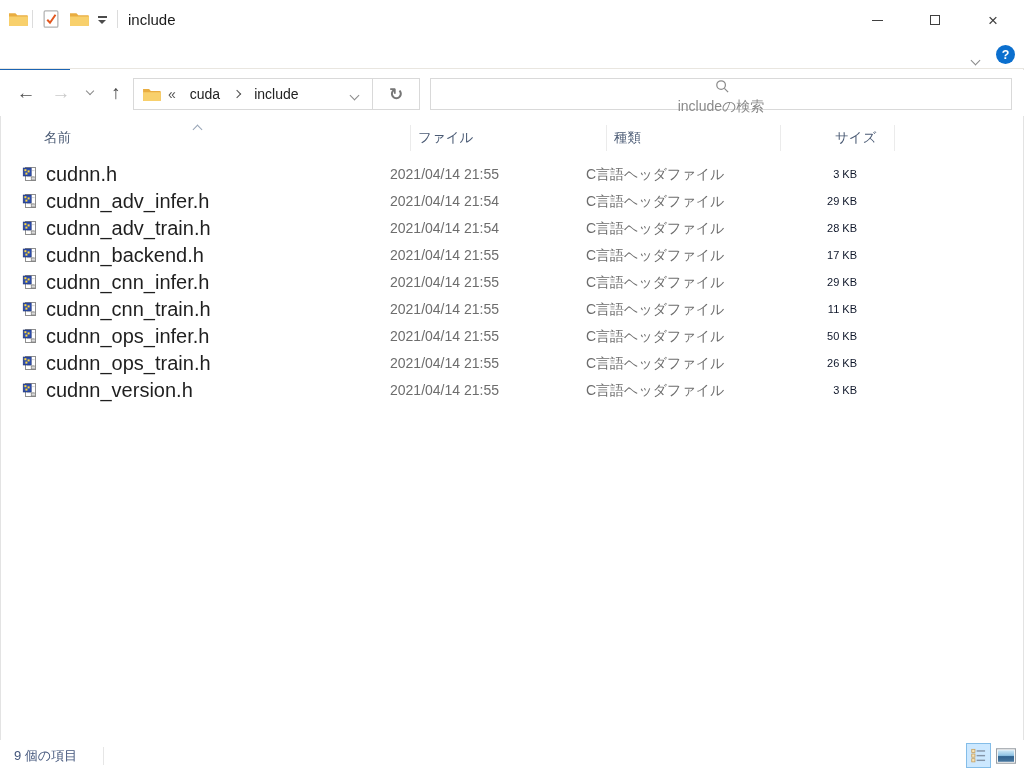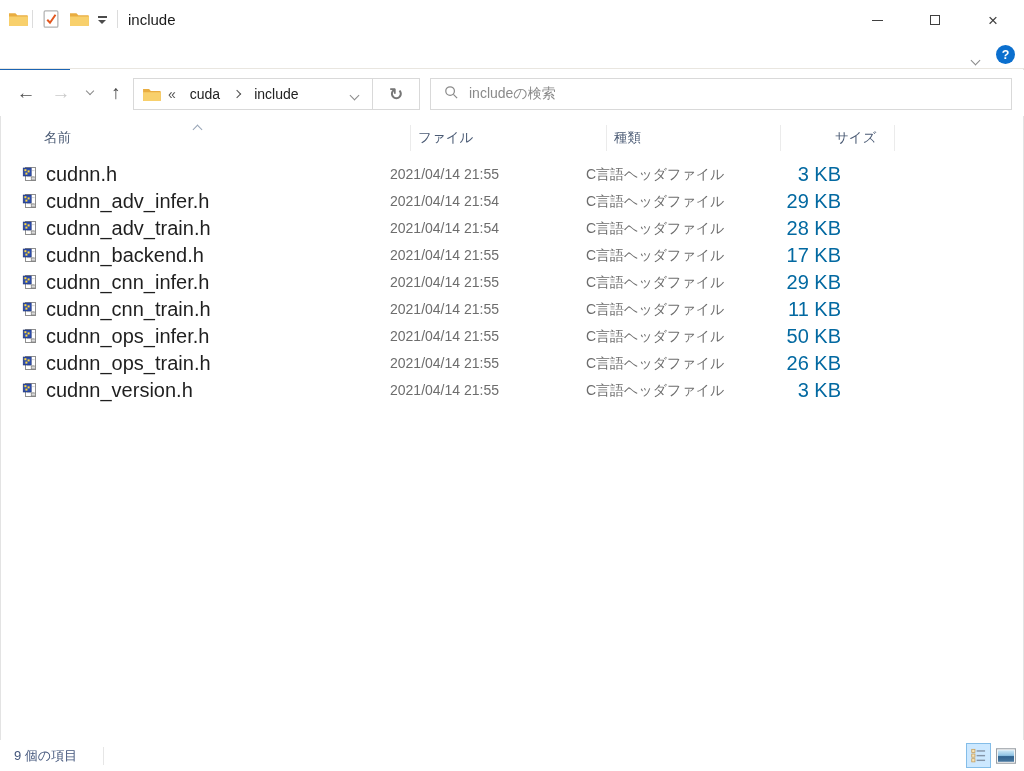--- a/index.html
+++ b/index.html
@@ -42,36 +42,36 @@
   .toolbar { position:absolute; top:70px; left:0; width:1024px; height:46px; background:#fff; }
   .nav-glyph { position:absolute; top:0; height:46px; display:flex; align-items:center; justify-content:center; font-size:19px; }
   .addr-box { position:absolute; left:133px; top:8px; width:287px; height:32px; border:1px solid #d9d9d9; background:#fff; display:flex; align-items:center; }
   .addr-folder { width:19px; height:15px; margin-left:8px; flex:none; }
   .addr-text { font-size:14px; color:#222; }
   .addr-chip { padding:0 7px; height:100%; display:flex; align-items:center; }
   .addr-spacer { flex:1; }
   .addr-chev { margin-right:14px; }
   .addr-divider { width:1px; height:100%; background:#d9d9d9; }
   .refresh-btn { width:46px; height:100%; display:flex; align-items:center; justify-content:center; color:#767676; font-size:17px; font-weight:bold; }
-  .search-box { position:absolute; left:430px; top:8px; width:582px; height:32px; border:1px solid #d9d9d9; background:#fff; display:flex; align-items:center; }
+  .search-box { position:absolute; left:430px; top:8px; width:582px; height:32px; border:1px solid #d9d9d9; background:#fff; display:flex; align-items:center;flex-direction:column; }
   .search-icon { margin:0 10px 0 13px; flex:none; }
   .search-ph { font-size:14px; color:#8a8a8a; }
 
   
   .col-header { position:absolute; top:122px; left:0; width:1024px; height:32px; font-size:13.5px; color:#4a5a74;margin-left:28px; }
   .col-label { position:absolute; top:0; height:32px; line-height:32px; }
   .col-sep { position:absolute; top:3px; width:1px; height:26px; background:#ebebeb; }
   .sort-caret { position:absolute; left:194px; top:119px; }
   .rows { position:absolute; top:161px; left:0; width:1024px; }
   .row { position:relative; height:27px; width:1024px; }
   .row .ficon { position:absolute; left:22px; top:5px; width:16px; height:16px; }
   .row .fname { position:absolute; left:46px; top:0; height:27px; line-height:27px; font-size:20px; color:#1f1f1f; }
   .row .fdate { position:absolute; left:390px; top:0; height:27px; line-height:27px; font-size:14px; color:#6d6d6d; }
   .row .ftype { position:absolute; left:586px; top:0; height:27px; line-height:27px; font-size:14px; color:#6d6d6d; }
-  .row .fsize { position:absolute; left:724px; top:0; width:117px; text-align:right; height:27px; line-height:27px; font-size:20px; color:#0369a1; }
+  .row .fsize { position:absolute; left:740px; top:0; width:117px; text-align:right; height:27px; line-height:27px; font-size:11px; color:#0f172a; }
 
   
   .statusbar { position:absolute; top:740px; left:0; width:1024px; height:31px; background:#fff; }
   .status-count { position:absolute; left:14px; top:0; height:31px; line-height:31px; font-size:13px; color:#43567c; }
   .status-sep { position:absolute; left:103px; top:7px; width:1px; height:18px; background:#e6e6e6; }
   .view-details { position:absolute; left:966px; top:743px; width:25px; height:25px; background:#cce8ff; border:1px solid #84bde8; display:flex; align-items:center; justify-content:center; }
   .view-thumb { position:absolute; left:995px; top:747px; width:22px; height:18px; display:flex; align-items:center; justify-content:center; }
 </style>
 </head>
 <body>

